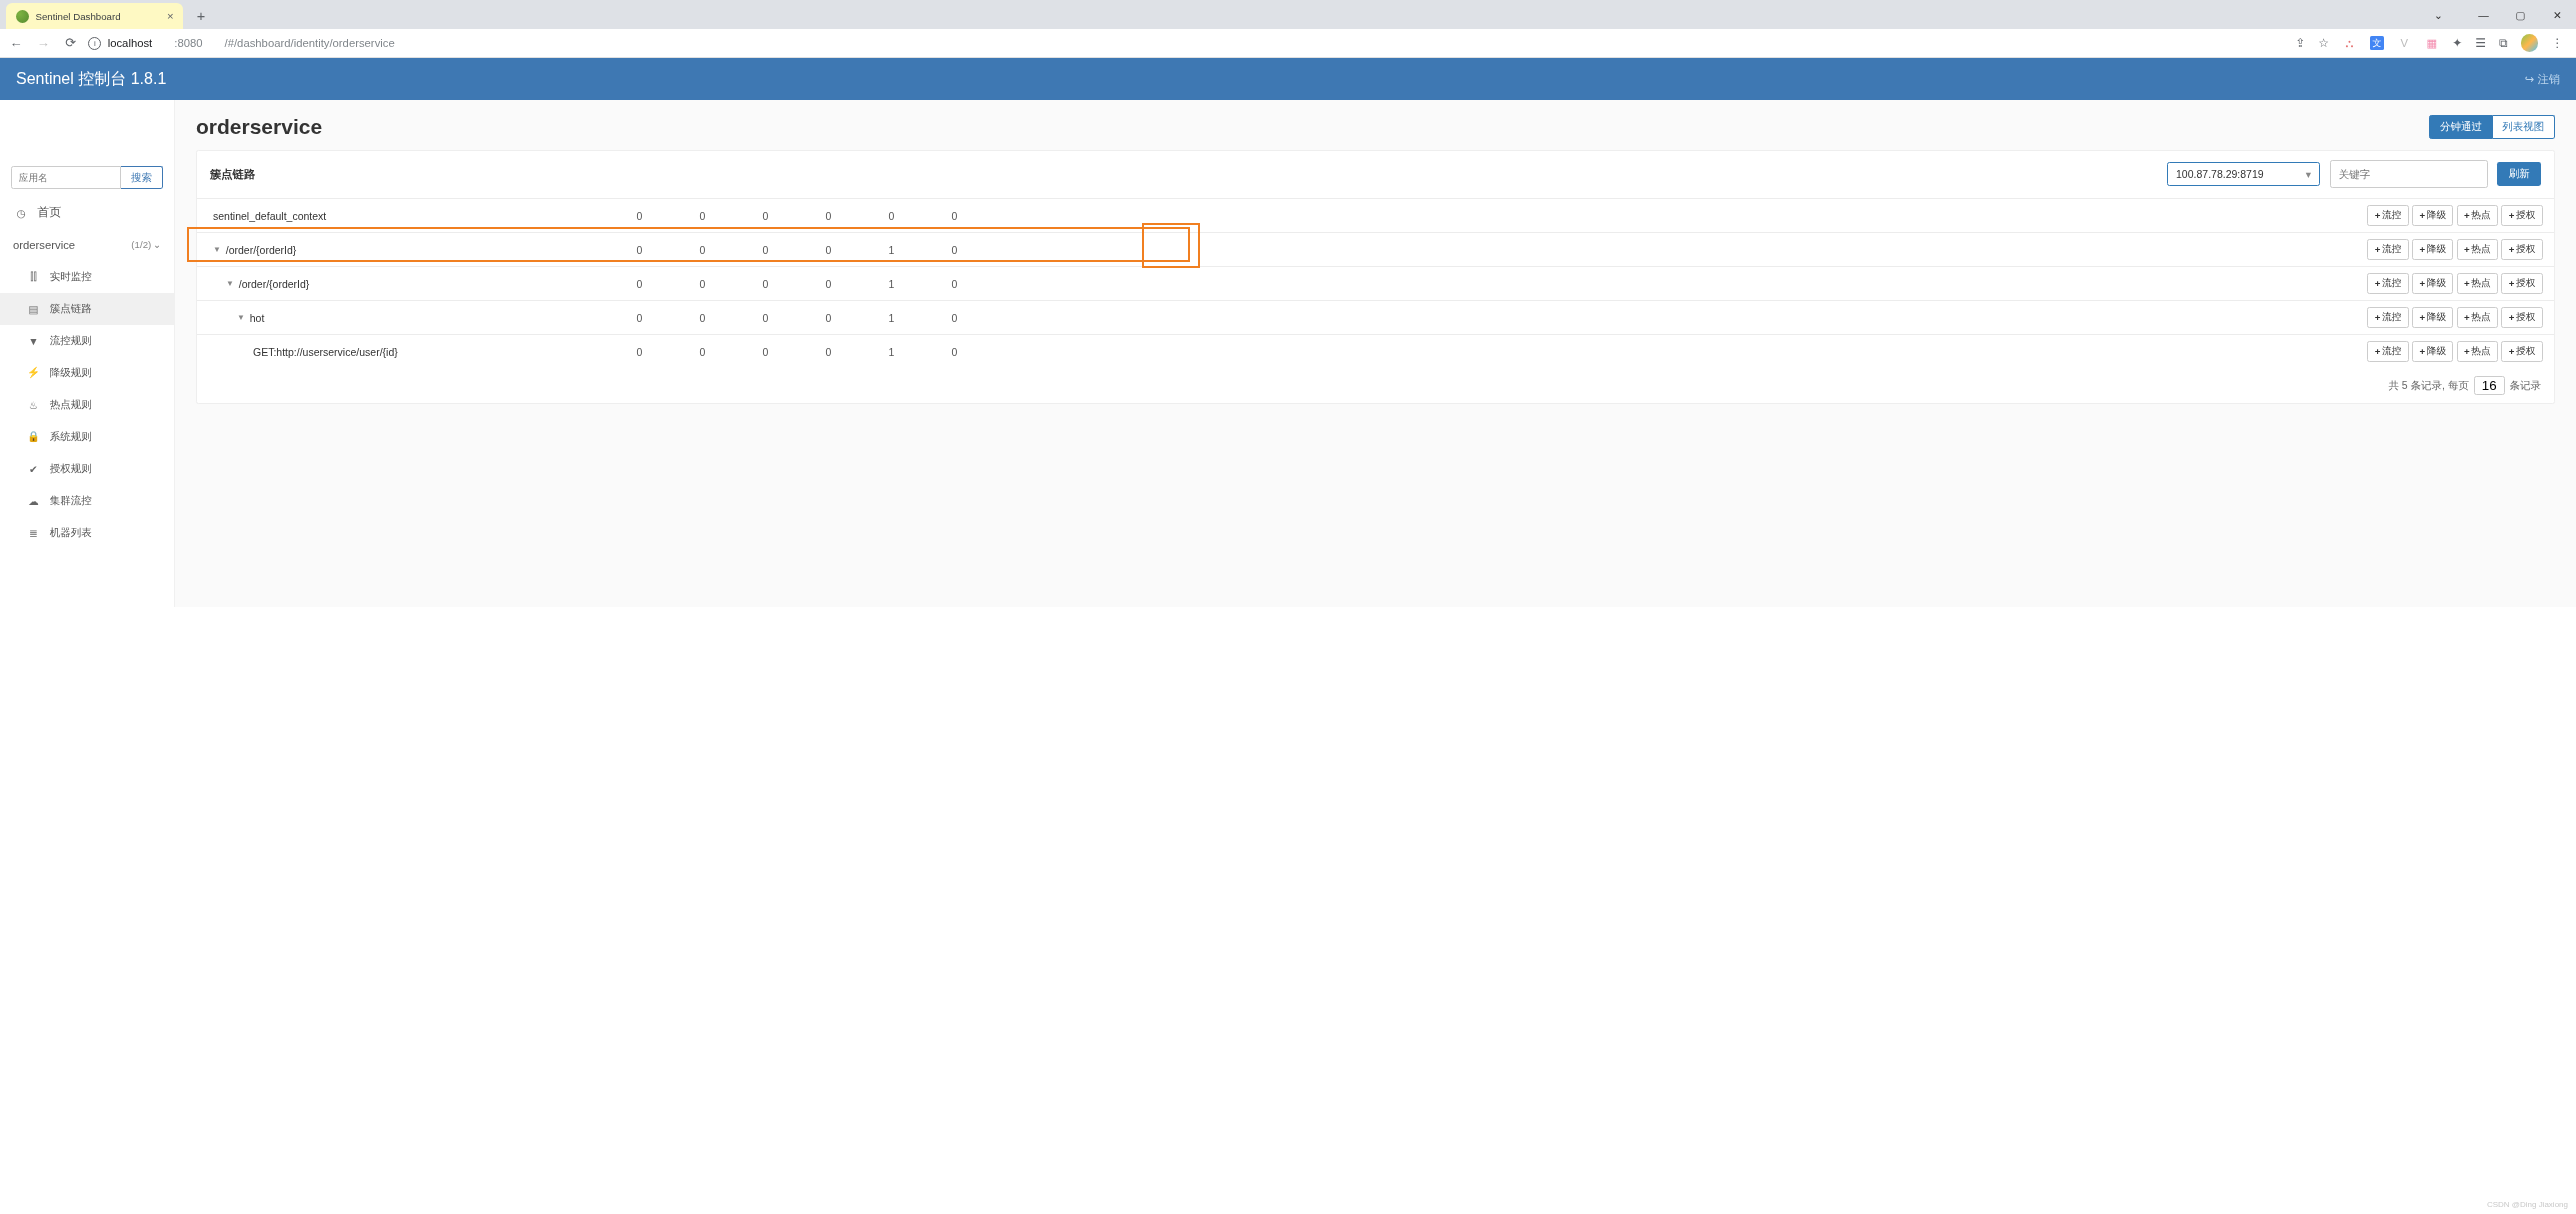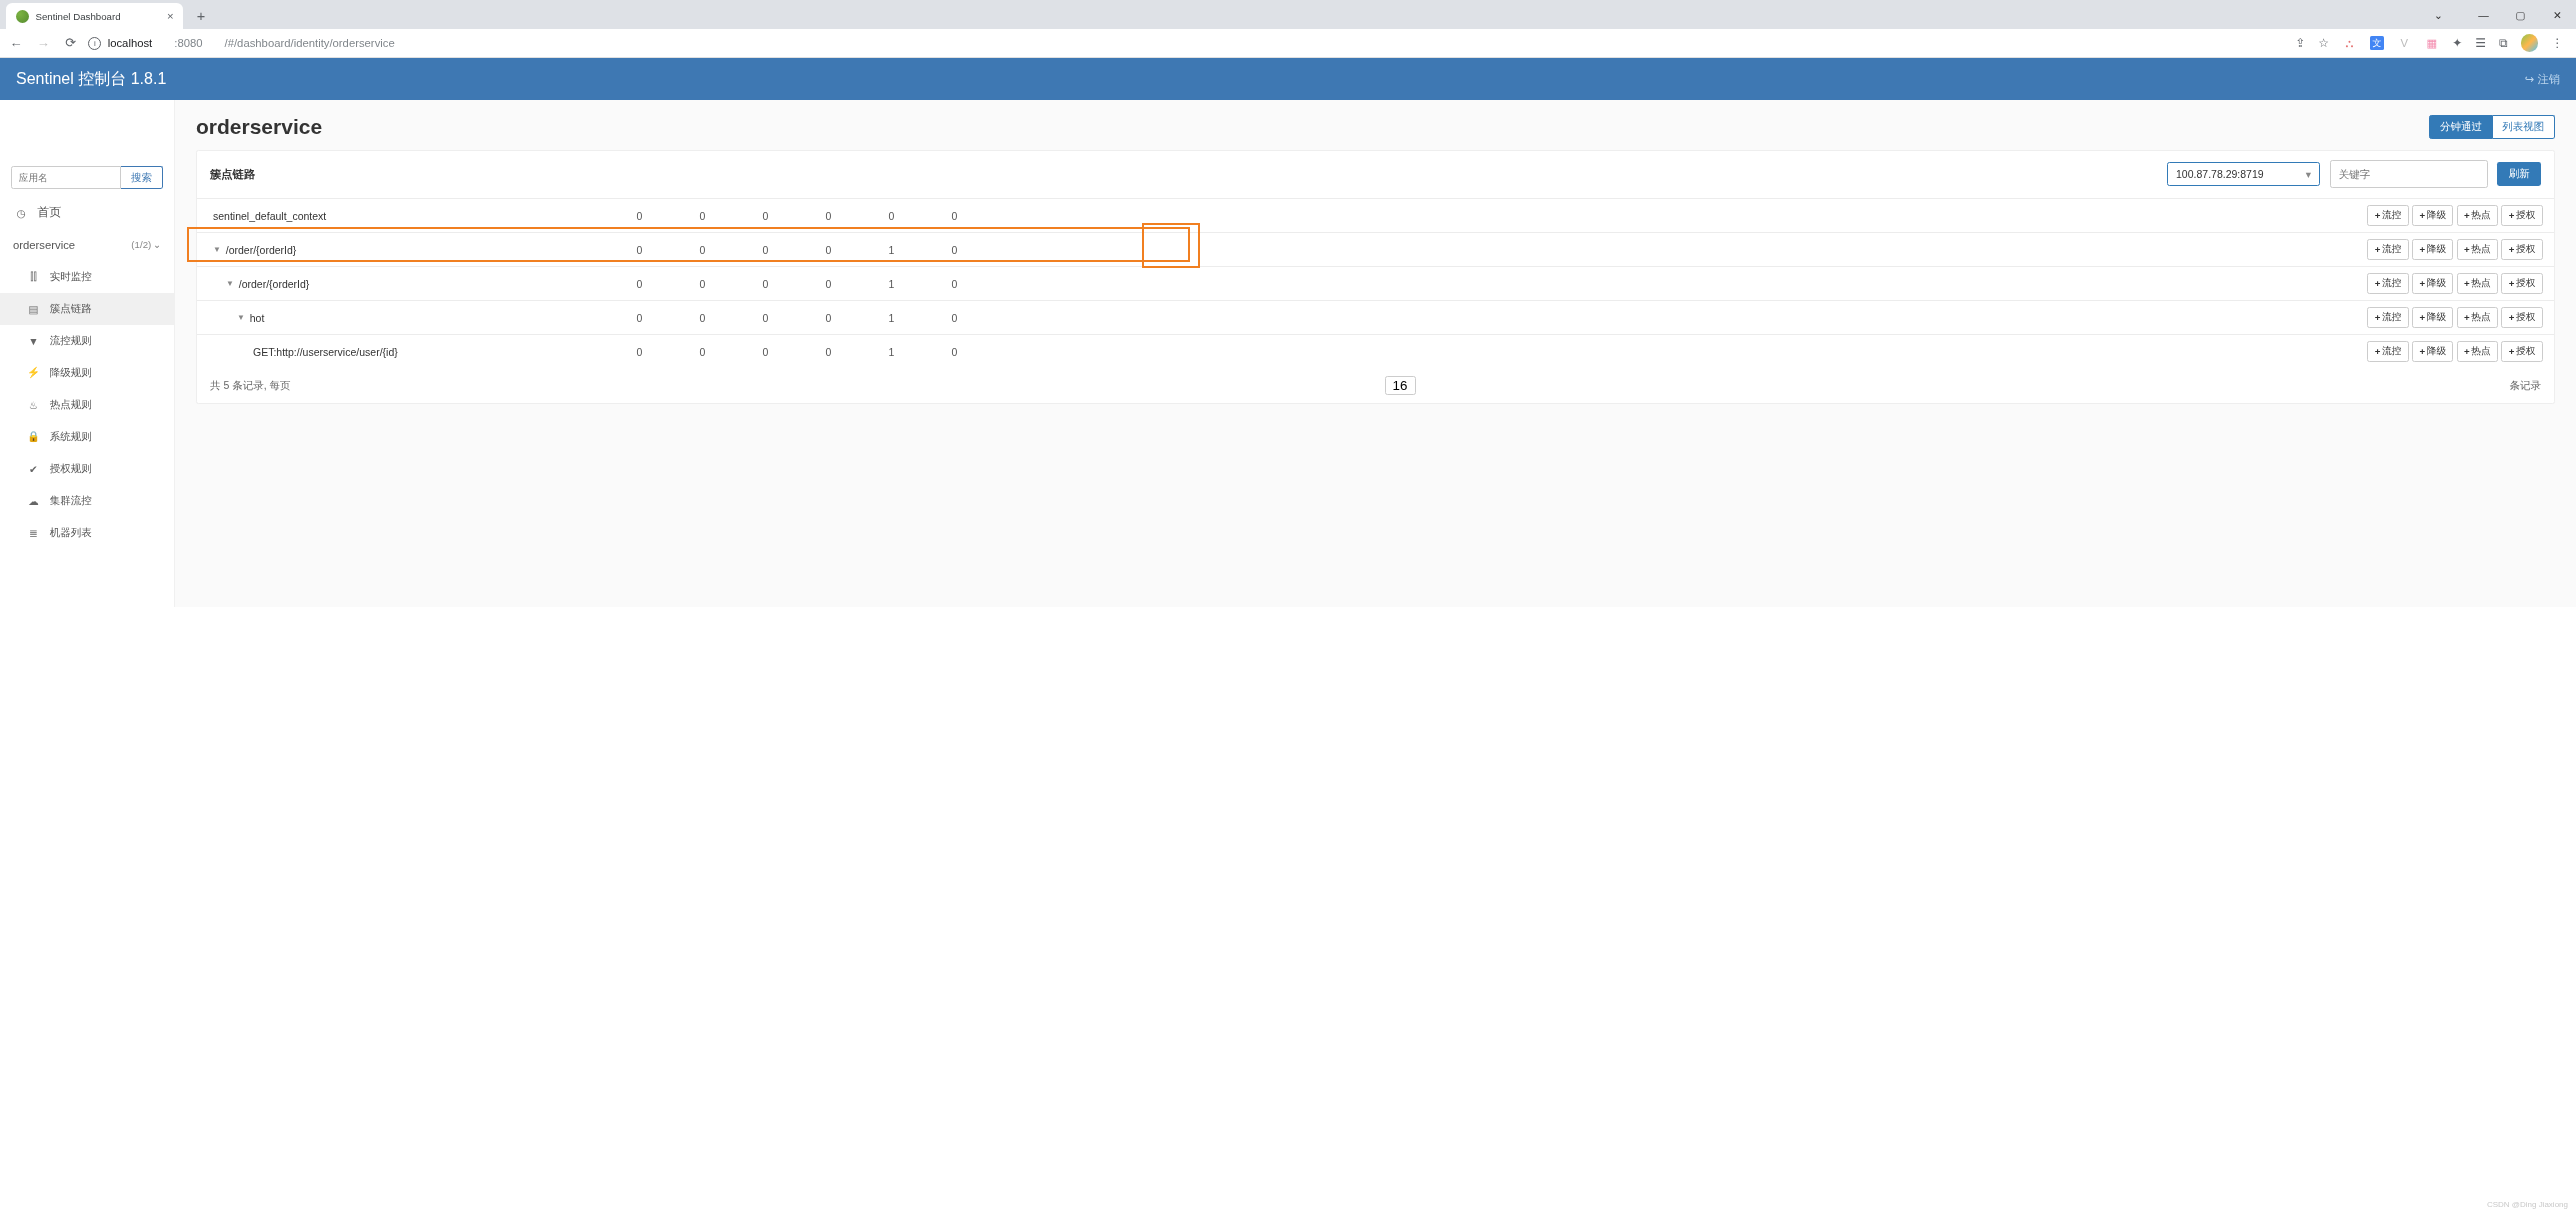--- a/index.html
+++ b/index.html
@@ -1,20 +1,20 @@
 <!DOCTYPE html>
 <html style="font-size:13px"><head>
 <meta charset="utf-8">
 <style>
 * { box-sizing: border-box; margin: 0; padding: 0; }
 body { font-family: "Microsoft YaHei", Arial, sans-serif; font-size: 10.5px; color: #333; background: #fff; overflow: hidden; }
 
 
 .browser-tabs { height: 29px; background: #dee1e6; display: flex; align-items: flex-end; padding-left: 6.4px; }
-.tab { background: #ffffff; height: 26px; display: flex; align-items: center; padding: 0 9.7px; border-radius: 6.4px 6.4px 0 0; min-width: 177px; gap: 6.4px; font-size: 9.7px; color: #3c4043; }
+.tab { background: #fef9c3; height: 26px; display: flex; align-items: center; padding: 0 9.7px; border-radius: 6.4px 6.4px 0 0; min-width: 177px; gap: 6.4px; font-size: 9.7px; color: #3c4043; }
 .tab .favicon { width: 13px; height: 13px; border-radius: 50%; background: radial-gradient(circle at 30% 30%, #7cb342, #558b2f); }
 .tab .close { margin-left: auto; color: #5f6368; font-size: 11.3px; }
 .newtab { width: 22.5px; height: 22.5px; display: flex; align-items: center; justify-content: center; color: #5f6368; font-size: 14.5px; margin-left: 6.4px; margin-bottom: 1.6px; }
 .win-controls { margin-left: auto; display: flex; align-items: center; height: 29px; }
 .win-controls span { width: 37px; height: 24px; display: flex; align-items: center; justify-content: center; color: #333; font-size: 10.5px; }
 .chevdown { color: #5f6368; font-size: 11.3px; margin-right: 8px; }
 
 .toolbar { height: 29px; background: #fff; border-bottom: 0.8px solid #e0e0e0; display: flex; align-items: center; padding: 0 6.4px; gap: 8px; }
 .nav-btn { width: 19.3px; height: 19.3px; display: flex; align-items: center; justify-content: center; color: #5f6368; font-size: 13px; }
 .nav-btn.disabled { color: #bdbdbd; }
@@ -70,21 +70,21 @@
 .op-btn .plus { font-weight: bold; font-size: 9.7px; }
 .caret { color: #888; font-size: 8px; }
 .indent1 { padding-left: 16px; }
 .indent2 { padding-left: 29px; }
 .indent3 { padding-left: 40px; }
 .indent4 { padding-left: 56px; }
 
 .highlight-row { position: absolute; border: 2.4px solid #f17f20; pointer-events: none; }
 .highlight-box { position: absolute; border: 2.4px solid #f17f20; pointer-events: none; }
 
-.pager { display: flex; justify-content: space-between; align-items: center; padding: 8px 13px; gap: 4.8px; color: #666; font-size: 10.5px; }
+.pager { display: flex; justify-content: flex-end; align-items: center; padding: 8px 13px; gap: 4.8px; color: #666; font-size: 10.5px; }
 .pager input { width: 31px; height: 19.3px; text-align: center; border: 0.8px solid #ccc; border-radius: 2.4px; }
 
 .watermark { position: fixed; right: 8px; bottom: 4.8px; font-size: 8px; color: #c9c9c9; }
 </style>
 </head>
 <body>
 
 <div class="browser-tabs">
   <div class="tab">
     <span class="favicon"></span>

